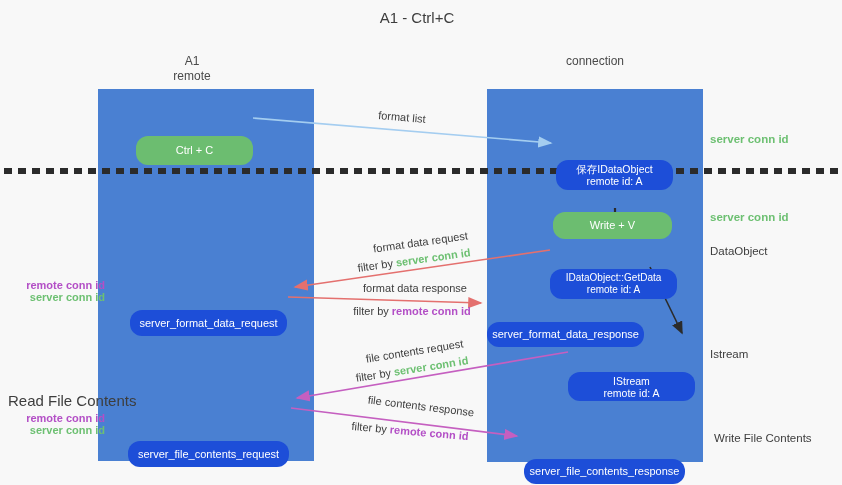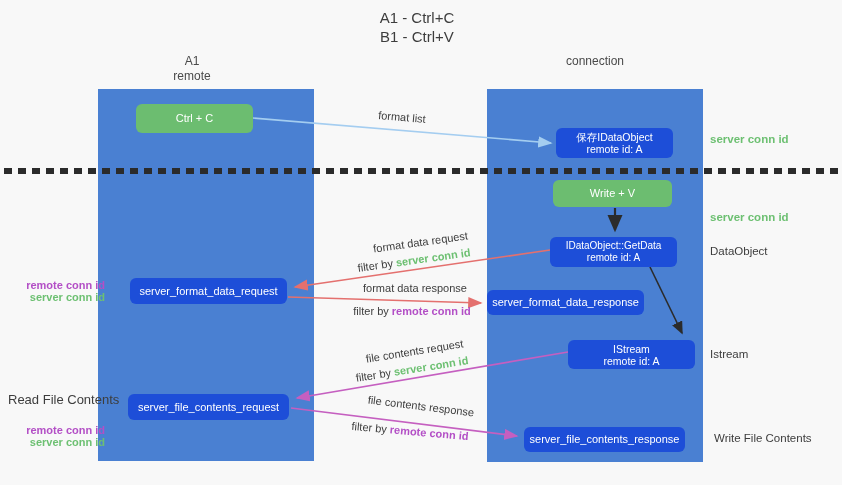--- a/index.html
+++ b/index.html
@@ -10,21 +10,21 @@
   }
   .lane{background:#4a80d2;position:absolute;z-index:1;}
   .overlay{position:absolute;left:0;top:0;z-index:2;}
   .dashline{
     position:absolute;left:4px;top:168px;width:834px;height:6px;z-index:3;
     background:repeating-linear-gradient(90deg,#2b2b2b 0 8px,transparent 8px 14px);
   }
   .node{
     position:absolute;z-index:4;display:flex;flex-direction:column;
     align-items:center;justify-content:center;text-align:center;
-    color:#fff;font-size:11px;line-height:13px;border-radius:6px;
+    color:#fff;font-size:11px;line-height:13px;border-radius:12px;margin-top:32px;
   }
   .node.green{background:#6cbd70;}
   .node.orange{background:#1d4ed8;}
   .title{
     position:absolute;left:317px;top:8px;width:200px;text-align:center;
     font-size:15px;line-height:19px;color:#3d3d3d;z-index:4;
   }
   .lanehead{
     position:absolute;top:54px;width:120px;text-align:center;
     font-size:12px;line-height:15px;color:#4a4a4a;z-index:4;
@@ -39,21 +39,20 @@
   .tpurple{color:#b34fc6;font-weight:bold;}
   .tblack{color:#3d3d3d;font-weight:normal;}
 </style>
 </head>
 <body>
 
 <div class="canvas">
 
   <div class="title">
     <div>A1 - Ctrl+C</div>
-    <div>B1 - Ctrl+V</div>
   </div>
 
   <div class="lanehead" style="left:132px;">
     <div>A1</div>
     <div>remote</div>
   </div>
   <div class="lanehead" style="left:535px;">
     <div>connection</div>
   </div>
 
@@ -110,21 +109,21 @@
 
   <div class="node orange" style="left:130px;top:278px;width:157px;height:26px;">
     <div>server_format_data_request</div>
   </div>
 
   <div class="node orange" style="left:568px;top:340px;width:127px;height:29px;font-size:10.5px;line-height:12px;">
     <div>IStream</div>
     <div>remote id: A</div>
   </div>
 
-  <div class="node orange" style="left:128px;top:394px;width:161px;height:26px;">
+  <div class="node orange" style="left:128px;top:409px;width:161px;height:26px;">
     <div>server_file_contents_request</div>
   </div>
 
   <div class="node orange" style="left:524px;top:427px;width:161px;height:25px;">
     <div>server_file_contents_response</div>
   </div>
 
   <div class="albl" style="left:352px;top:111px;width:100px;transform:rotate(5deg);">format list</div>
 
   <div class="albl" style="left:363px;top:236px;width:115px;transform:rotate(-8deg);">format data request</div>
@@ -155,18 +154,18 @@
   <div class="sideR tgreen" style="top:211px;">server conn id</div>
   <div class="sideR tblack" style="top:245px;">DataObject</div>
   <div class="sideR tblack" style="top:348px;">Istream</div>
   <div class="sideR tblack" style="top:432px;left:714px;">Write File Contents</div>
 
   <div class="sideL" style="left:8px;top:279px;width:97px;">
     <div class="tpurple">remote conn id</div>
     <div class="tgreen">server conn id</div>
   </div>
   <div class="sideL" style="left:8px;top:392px;width:97px;">
-    <div class="tblack" style="font-size:13px;margin-bottom:17px;">Read File Contents</div>
+    <div class="tblack" style="font-size:15px;margin-bottom:3px;">Read File Contents</div>
     <div class="tpurple">remote conn id</div>
     <div class="tgreen">server conn id</div>
   </div>
 
 </div>
 
 </body></html>

